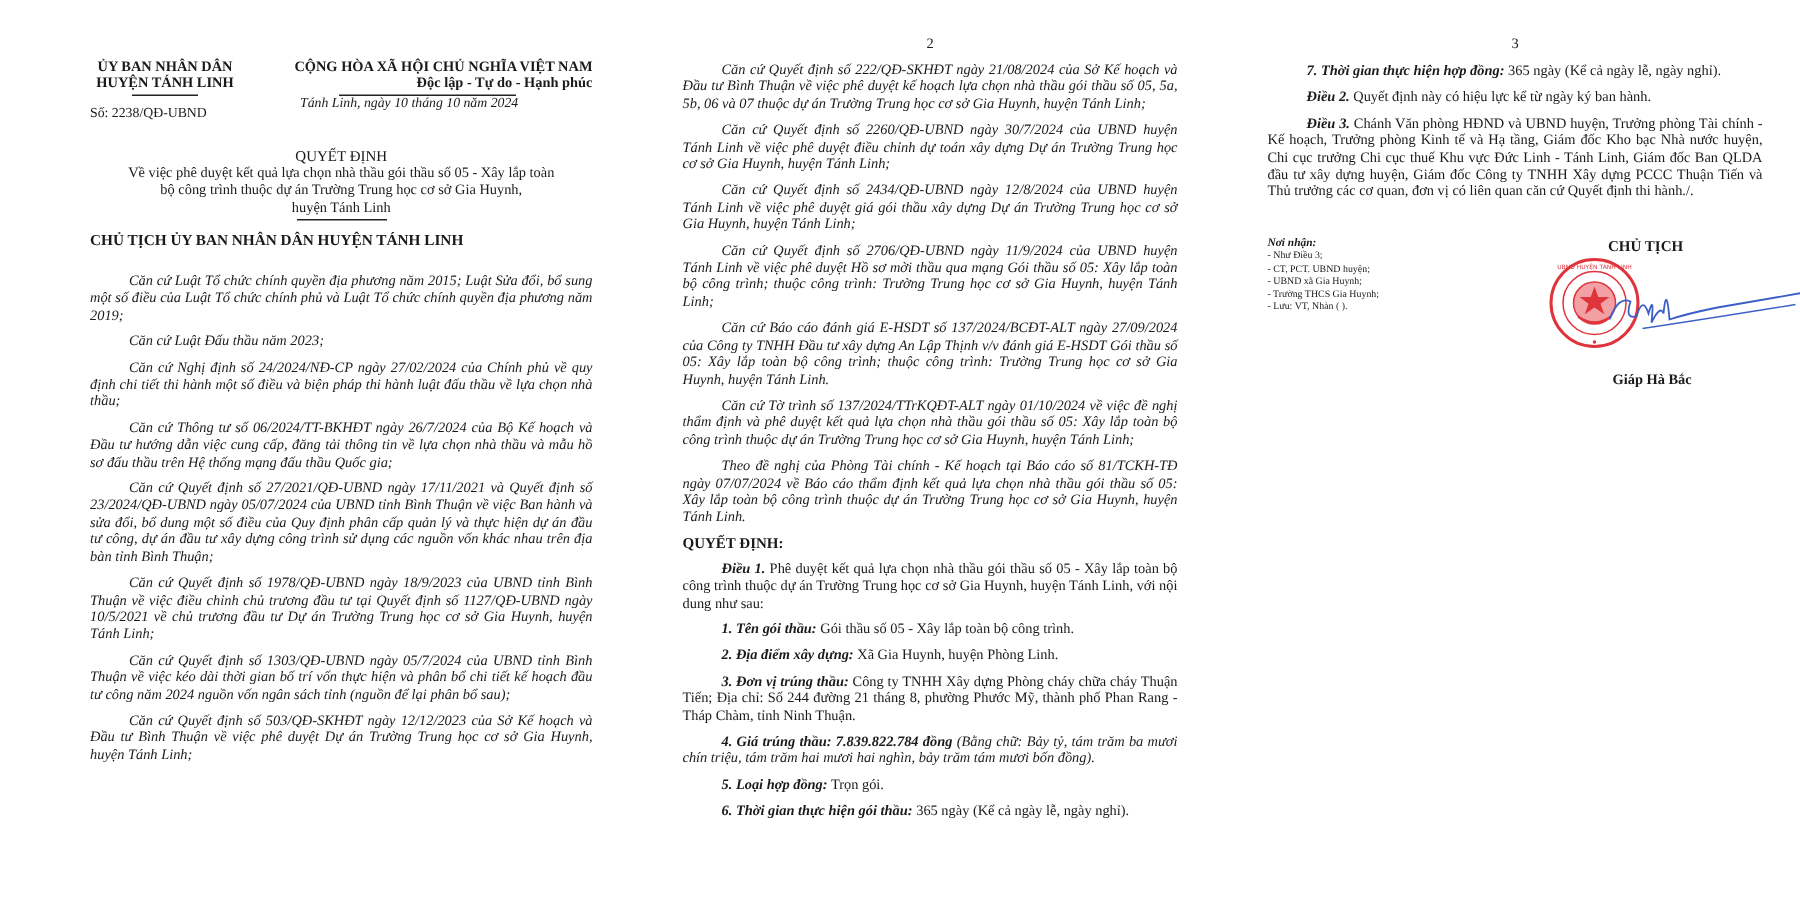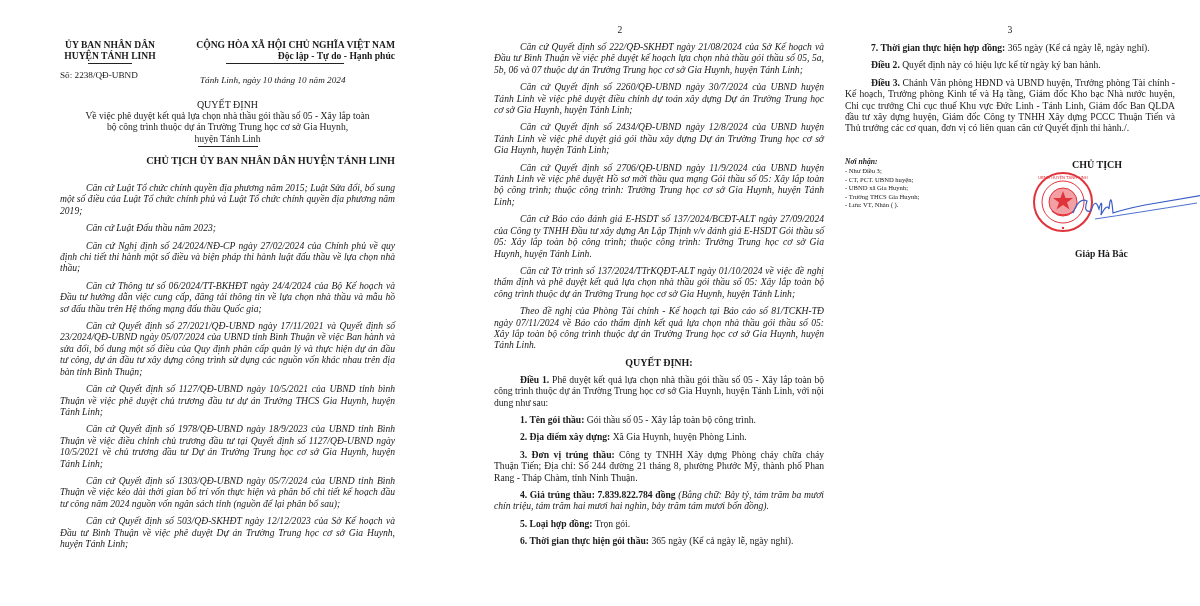--- a/index.html
+++ b/index.html
@@ -6,38 +6,38 @@
   html, body { width: 1200px; height: 606px; background: #ffffff; overflow: hidden; }
   body { font-family: "Liberation Serif", "DejaVu Serif", serif; color: #1a1a1a; position: relative; }
   .page { position: absolute; top: 0; height: 606px; }
   #page1 { left: 60px; width: 335px; }
   #page2 { left: 455px; width: 330px; }
   #page3 { left: 845px; width: 330px; }
   .p { font-size: 9.6px; line-height: 11.4px; text-align: justify; }
   .it { font-style: italic; }
   .indent { text-indent: 26px; }
   .gap { margin-bottom: 6px; }
-  .b { font-weight: bold; }
+  .b { font-weight: bold; font-style: italic; }
   .pagenum { font-size: 9.6px; text-align: center; position: absolute; width: 100%; top: 24px; }
 
   
   .hdr { position: absolute; top: 39px; left: 0; width: 335px; height: 60px; }
   .hdr-left { position: absolute; left: 0; top: 0; width: 100px; text-align: center; font-size: 9.6px; font-weight: bold; line-height: 11px; }
   .hdr-right { position: absolute; left: 115px; top: 0; width: 220px; text-align: right; font-size: 9.6px; font-weight: bold; line-height: 11px; }
   .ul-left { width: 44px; height: 1px; background: #222; margin: 2px auto 0; }
   .ul-right { width: 118px; height: 1px; background: #222; margin: 2px auto 0; }
   .so { position: absolute; left: 0; top: 31px; font-size: 9.2px; }
-  .place-date { position: absolute; left: 140px; top: 36px; font-size: 9.2px; font-style: italic; }
+  .place-date { position: absolute; left: 140px; top: 24px; font-size: 9.2px; font-style: italic; }
   .title-block { position: absolute; top: 99px; left: 0; width: 335px; text-align: center; font-weight: normal; font-size: 9.6px; line-height: 11.2px; }
   .title-ul { width: 60px; height: 1px; background: #222; margin: 2px auto 0; }
-  .chairman-head { position: absolute; top: 155px; left: 0; width: 335px; text-align: right; font-weight: bold; font-size: 10.2px; }
+  .chairman-head { position: absolute; top: 155px; left: 0; width: 335px; text-align: left; font-weight: bold; font-size: 10.2px; }
   .p1-body { position: absolute; top: 182px; left: 0; width: 335px; }
 
-  .p2-body { position: absolute; top: 41px; left: 0; width: 330px; margin-left: 39px; }
-  .qd-heading { text-align: center; font-weight: bold; font-size: 10px; margin: 6px 0 6px; font-family: Liberation Serif, serif; }
+  .p2-body { position: absolute; top: 41px; left: 0; width: 330px; }
+  .qd-heading { font-weight: bold; font-size: 10px; margin: 6px 0 6px; font-family: Liberation Serif, serif; }
 
   .p3-body { position: absolute; top: 42px; left: 0; width: 330px; }
   .recipients { position: absolute; top: 158px; left: 0; width: 160px; font-size: 6.6px; line-height: 8.4px; }
   .recipients .ttl { font-weight: bold; font-style: italic; font-size: 7.6px; margin-bottom: 1px; }
   .sign { position: absolute; top: 159px; left: 175px; width: 150px; height: 120px; }
   .sign .role { position: absolute; left: 52px; top: 0; font-weight: bold; font-size: 10px; }
   .sign .name { position: absolute; left: 55px; top: 89px; font-weight: bold; font-size: 9.6px; text-align: center; }
   .stamp { position: absolute; left: 12px; top: 12px; width: 62px; height: 62px; }
   .signature { position: absolute; left: 45px; top: 20px; width: 140px; height: 50px; }
 </style>
@@ -67,39 +67,38 @@
     <div>huyện Tánh Linh</div>
     <div class="title-ul"></div>
   </div>
 
   <div class="chairman-head">CHỦ TỊCH ỦY BAN NHÂN DÂN HUYỆN TÁNH LINH</div>
 
   <div class="p1-body">
     <p class="p it indent gap">Căn cứ Luật Tổ chức chính quyền địa phương năm 2015; Luật Sửa đổi, bổ sung một số điều của Luật Tổ chức chính phủ và Luật Tổ chức chính quyền địa phương năm 2019;</p>
     <p class="p it indent gap">Căn cứ Luật Đấu thầu năm 2023;</p>
     <p class="p it indent gap">Căn cứ Nghị định số 24/2024/NĐ-CP ngày 27/02/2024 của Chính phủ về quy định chi tiết thi hành một số điều và biện pháp thi hành luật đấu thầu về lựa chọn nhà thầu;</p>
-    <p class="p it indent gap">Căn cứ Thông tư số 06/2024/TT-BKHĐT ngày 24/4/2024 của Bộ Kế hoạch và Đầu tư hướng dẫn việc cung cấp, đăng tải thông tin về lựa chọn nhà thầu và mẫu hồ sơ đấu thầu trên Hệ thống mạng đấu thầu Quốc gia;</p>
+    <p class="p it indent gap">Căn cứ Thông tư số 06/2024/TT-BKHĐT ngày 26/7/2024 của Bộ Kế hoạch và Đầu tư hướng dẫn việc cung cấp, đăng tải thông tin về lựa chọn nhà thầu và mẫu hồ sơ đấu thầu trên Hệ thống mạng đấu thầu Quốc gia;</p>
     <p class="p it indent gap">Căn cứ Quyết định số 27/2021/QĐ-UBND ngày 17/11/2021 và Quyết định số 23/2024/QĐ-UBND ngày 05/07/2024 của UBND tỉnh Bình Thuận về việc Ban hành và sửa đổi, bổ dung một số điều của Quy định phân cấp quản lý và thực hiện dự án đầu tư công, dự án đầu tư xây dựng công trình sử dụng các nguồn vốn khác nhau trên địa bàn tỉnh Bình Thuận;</p>
-    <p class="p it indent gap">Căn cứ Quyết định số 1127/QĐ-UBND ngày 10/5/2021 của UBND tỉnh bình Thuận về việc phê duyệt chủ trương đầu tư dự án Trường THCS Gia Huynh, huyện Tánh Linh;</p>
     <p class="p it indent gap">Căn cứ Quyết định số 1978/QĐ-UBND ngày 18/9/2023 của UBND tỉnh Bình Thuận về việc điều chỉnh chủ trương đầu tư tại Quyết định số 1127/QĐ-UBND ngày 10/5/2021 về chủ trương đầu tư Dự án Trường Trung học cơ sở Gia Huynh, huyện Tánh Linh;</p>
     <p class="p it indent gap">Căn cứ Quyết định số 1303/QĐ-UBND ngày 05/7/2024 của UBND tỉnh Bình Thuận về việc kéo dài thời gian bố trí vốn thực hiện và phân bổ chi tiết kế hoạch đầu tư công năm 2024 nguồn vốn ngân sách tỉnh (nguồn để lại phân bổ sau);</p>
     <p class="p it indent gap">Căn cứ Quyết định số 503/QĐ-SKHĐT ngày 12/12/2023 của Sở Kế hoạch và Đầu tư Bình Thuận về việc phê duyệt Dự án Trường Trung học cơ sở Gia Huynh, huyện Tánh Linh;</p>
   </div>
 </div>
 
 <div class="page" id="page2">
   <div class="pagenum">2</div>
   <div class="p2-body">
     <p class="p it indent gap">Căn cứ Quyết định số 222/QĐ-SKHĐT ngày 21/08/2024 của Sở Kế hoạch và Đầu tư Bình Thuận về việc phê duyệt kế hoạch lựa chọn nhà thầu gói thầu số 05, 5a, 5b, 06 và 07 thuộc dự án Trường Trung học cơ sở Gia Huynh, huyện Tánh Linh;</p>
     <p class="p it indent gap">Căn cứ Quyết định số 2260/QĐ-UBND ngày 30/7/2024 của UBND huyện Tánh Linh về việc phê duyệt điều chỉnh dự toán xây dựng Dự án Trường Trung học cơ sở Gia Huynh, huyện Tánh Linh;</p>
     <p class="p it indent gap">Căn cứ Quyết định số 2434/QĐ-UBND ngày 12/8/2024 của UBND huyện Tánh Linh về việc phê duyệt giá gói thầu xây dựng Dự án Trường Trung học cơ sở Gia Huynh, huyện Tánh Linh;</p>
     <p class="p it indent gap">Căn cứ Quyết định số 2706/QĐ-UBND ngày 11/9/2024 của UBND huyện Tánh Linh về việc phê duyệt Hồ sơ mời thầu qua mạng Gói thầu số 05: Xây lắp toàn bộ công trình; thuộc công trình: Trường Trung học cơ sở Gia Huynh, huyện Tánh Linh;</p>
     <p class="p it indent gap">Căn cứ Báo cáo đánh giá E-HSDT số 137/2024/BCĐT-ALT ngày 27/09/2024 của Công ty TNHH Đầu tư xây dựng An Lập Thịnh v/v đánh giá E-HSDT Gói thầu số 05: Xây lắp toàn bộ công trình; thuộc công trình: Trường Trung học cơ sở Gia Huynh, huyện Tánh Linh.</p>
     <p class="p it indent gap">Căn cứ Tờ trình số 137/2024/TTrKQĐT-ALT ngày 01/10/2024 về việc đề nghị thẩm định và phê duyệt kết quả lựa chọn nhà thầu gói thầu số 05: Xây lắp toàn bộ công trình thuộc dự án Trường Trung học cơ sở Gia Huynh, huyện Tánh Linh;</p>
-    <p class="p it indent gap">Theo đề nghị của Phòng Tài chính - Kế hoạch tại Báo cáo số 81/TCKH-TĐ ngày 07/11/2024 về Báo cáo thẩm định kết quả lựa chọn nhà thầu gói thầu số 05: Xây lắp toàn bộ công trình thuộc dự án Trường Trung học cơ sở Gia Huynh, huyện Tánh Linh.</p>
+    <p class="p it indent gap">Theo đề nghị của Phòng Tài chính - Kế hoạch tại Báo cáo số 81/TCKH-TĐ ngày 07/07/2024 về Báo cáo thẩm định kết quả lựa chọn nhà thầu gói thầu số 05: Xây lắp toàn bộ công trình thuộc dự án Trường Trung học cơ sở Gia Huynh, huyện Tánh Linh.</p>
 
     <div class="qd-heading">QUYẾT ĐỊNH:</div>
 
     <p class="p indent gap"><span class="b">Điều 1.</span><span> Phê duyệt kết quả lựa chọn nhà thầu gói thầu số 05 - Xây lắp toàn bộ công trình thuộc dự án Trường Trung học cơ sở Gia Huynh, huyện Tánh Linh, với nội dung như sau:</span></p>
     <p class="p indent gap"><span class="b">1. Tên gói thầu:</span><span> Gói thầu số 05 - Xây lắp toàn bộ công trình.</span></p>
     <p class="p indent gap"><span class="b">2. Địa điểm xây dựng:</span><span> Xã Gia Huynh, huyện Phòng Linh.</span></p>
     <p class="p indent gap"><span class="b">3. Đơn vị trúng thầu:</span><span> Công ty TNHH Xây dựng Phòng cháy chữa cháy Thuận Tiến; Địa chỉ: Số 244 đường 21 tháng 8, phường Phước Mỹ, thành phố Phan Rang - Tháp Chàm, tỉnh Ninh Thuận.</span></p>
     <p class="p indent gap"><span class="b">4. Giá trúng thầu: 7.839.822.784 đồng</span><span class="it"> (Bằng chữ: Bảy tỷ, tám trăm ba mươi chín triệu, tám trăm hai mươi hai nghìn, bảy trăm tám mươi bốn đồng).</span></p>
     <p class="p indent gap"><span class="b">5. Loại hợp đồng:</span><span> Trọn gói.</span></p>
     <p class="p indent gap"><span class="b">6. Thời gian thực hiện gói thầu:</span><span> 365 ngày (Kể cả ngày lễ, ngày nghỉ).</span></p>

